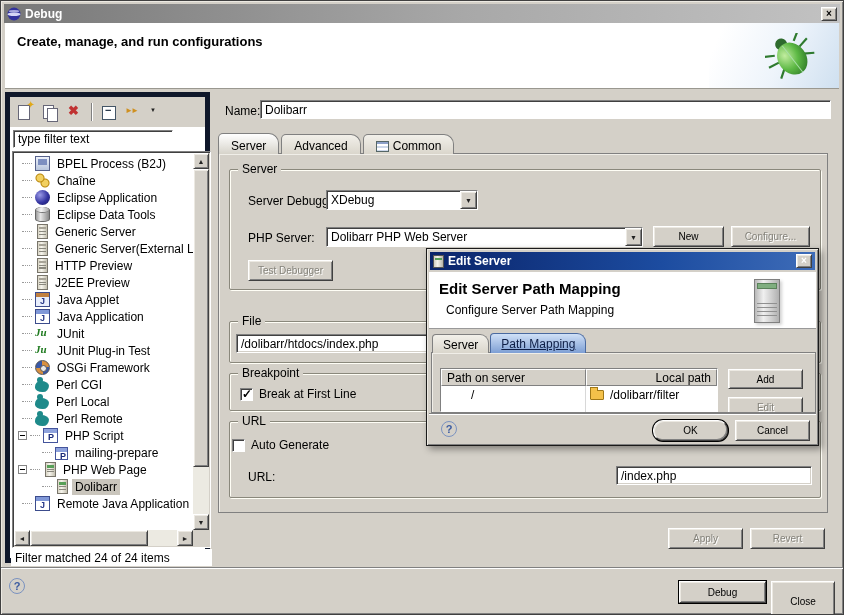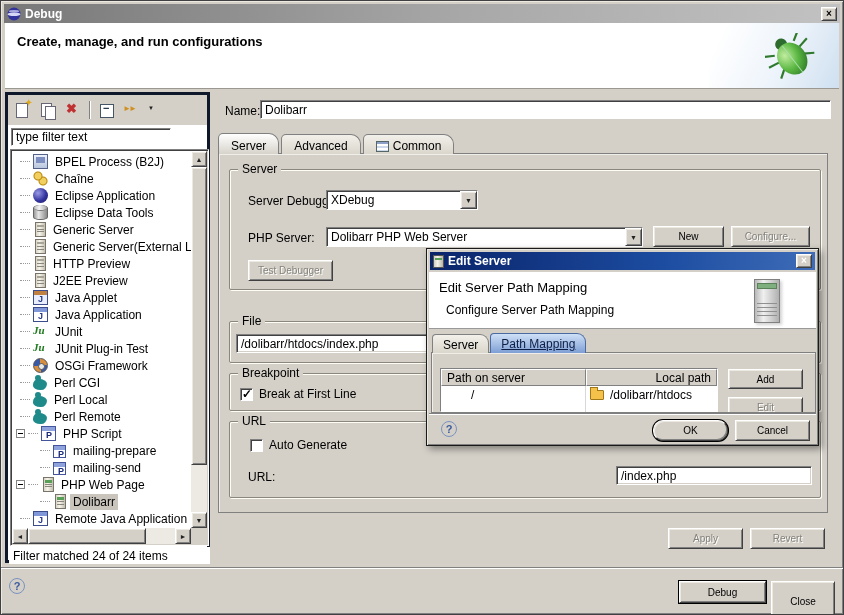--- a/index.html
+++ b/index.html
@@ -31,21 +31,21 @@
   .xbtn::after{ content:"×"; }
   .titlebar .xbtn{ margin-left:auto; }
 
   
   .banner{ position:absolute; left:4px; top:22px; right:4px; height:66px; background:#fff; border-bottom:1px solid #9a9890; }
   .banner .bugwrap{ position:absolute; right:0; top:0; width:130px; height:100%;
     background:linear-gradient(115deg, rgba(255,255,255,0) 10%, #eef4fb 55%, #cfe0f0 100%); }
   .banner .htitle{ position:absolute; left:12px; top:11px; font-weight:bold; font-size:13px; }
 
   
-  .panel{ position:absolute; left:4px; top:91px; width:205px; height:471px; border:3px solid #0f172a; background:#fff; }
+  .panel{ position:absolute; left:4px; top:91px; width:205px; height:471px; border:5px solid #0f172a; background:#fff; }
   .ptoolbar{ position:absolute; left:0; top:0; right:0; height:30px; background:#d4d0c8; display:flex; align-items:center; gap:7px; padding:0 6px; }
   .tbi{ width:18px; height:18px; position:relative; display:inline-block; }
   .tbi-new::before{ content:""; position:absolute; left:2px; top:2px; width:10px; height:13px; background:#fff; border:1px solid #667; }
   .tbi-new::after{ content:"✦"; position:absolute; right:-1px; top:-4px; color:#e0a818; font-size:10px; }
   .tbi-dup::before{ content:""; position:absolute; left:2px; top:2px; width:9px; height:12px; background:#fff; border:1px solid #667; }
   .tbi-dup::after{ content:""; position:absolute; left:6px; top:5px; width:9px; height:12px; background:#fff; border:1px solid #667; }
   .tbi-del::after{ content:"✖"; position:absolute; left:2px; top:0px; color:#c03232; font-size:13px; font-weight:bold; }
   .tbsep{ width:2px; height:18px; border-left:1px solid #808080; border-right:1px solid #fff; }
   .tbi-col::before{ content:""; position:absolute; left:2px; top:3px; width:12px; height:12px; background:#fff; border:1px solid #456; }
   .tbi-col::after{ content:"−"; position:absolute; left:5px; top:1px; font-size:11px; font-weight:bold; color:#234; }
@@ -129,21 +129,21 @@
 
   
   .dialog{ position:absolute; left:425px; top:247px; width:393px; height:198px; background:#d4d0c8;
     border:1px solid #1a1a1a; box-shadow: inset 1px 1px 0 #ece9e2, inset -1px -1px 0 #808080, 3px 3px 7px rgba(0,0,0,.4); z-index:20; }
   .dtitle{ position:absolute; left:3px; top:3px; right:3px; height:18px;
     background:linear-gradient(90deg,#0a246a,#1c4ca0 60%,#3e6cb8); display:flex; align-items:center; padding:0 3px; color:#fff; font-weight:bold; }
   .dtitle .mini{ width:11px; height:13px; background:linear-gradient(90deg,#d0ccc0,#f4f2ea 40%,#b8b4a8); border:1px solid #555; margin-right:4px; position:relative; }
   .dtitle .mini::before{ content:""; position:absolute; left:1px; right:1px; top:2px; height:2px; background:#58a058; }
   .dtitle .xbtn{ margin-left:auto; }
   .dheader{ position:absolute; left:2px; top:23px; right:2px; height:57px; background:#fff; border-bottom:1px solid #999; }
-  .dheading{ position:absolute; left:10px; top:8px; font-weight:normal; font-size:13px; }
+  .dheading{ position:absolute; left:10px; top:8px; font-weight:bold; font-size:15px; }
   .dsub{ position:absolute; left:17px; top:31px; }
   .tower{ position:absolute; right:36px; top:7px; width:26px; height:44px;
     background:linear-gradient(90deg,#b8b8b8,#f0f0f0 35%,#b0b0b0); border:1px solid #808080; box-shadow:2px 2px 3px rgba(0,0,0,.18); }
   .tower::before{ content:""; position:absolute; left:2px; top:3px; right:2px; height:4px; background:#7fae7f; border:1px solid #5a815a; }
   .tower::after{ content:""; position:absolute; left:2px; right:2px; bottom:3px; height:16px;
     background:repeating-linear-gradient(#909090 0 1px, rgba(0,0,0,0) 1px 4px); }
   .dtabs{ position:absolute; left:5px; top:84px; height:20px; display:flex; align-items:flex-end; z-index:2; }
   .dtab{ height:19px; padding:3px 10px 0; border:1px solid #808080; border-bottom:none; border-radius:4px 9px 0 0;
     background:linear-gradient(#f2f0ea,#dad6cc); margin-right:1px; }
   .dtab.active{ background:linear-gradient(180deg,#cfe0f7,#7e9fd4); border-color:#4a6aa0; height:20px; }
@@ -300,25 +300,20 @@
             <span class="exp"></span>
             <span class="stub"></span>
             <span class="ti ic-php"></span>
             <span class="tlabel">PHP Script</span>
           </div>
         <div class="trow lvl1">
             <span class="stub"></span>
             <span class="ti ic-phpf"></span>
             <span class="tlabel">mailing-prepare</span>
           </div>
-        <div class="trow lvl1">
-            <span class="stub"></span>
-            <span class="ti ic-phpf"></span>
-            <span class="tlabel">mailing-send</span>
-          </div>
         <div class="trow">
             <span class="exp"></span>
             <span class="stub"></span>
             <span class="ti ic-srvg"></span>
             <span class="tlabel">PHP Web Page</span>
           </div>
         <div class="trow lvl1">
             <span class="stub"></span>
             <span class="ti ic-srvg"></span>
             <span class="tlabel sel">Dolibarr</span>
@@ -388,21 +383,21 @@
   <div class="group" style="left:228px; top:372px; width:592px; height:38px;">
     <span class="legend">Breakpoint</span>
     <div class="checkrow" style="left:10px; top:13px;">
       <span class="cb checked"></span>
       <span>Break at First Line</span>
     </div>
   </div>
 
   <div class="group" style="left:228px; top:420px; width:592px; height:77px;">
     <span class="legend">URL</span>
-    <div class="checkrow" style="left:20px; top:16px;">
+    <div class="checkrow" style="left:2px; top:16px;">
       <span class="cb"></span>
       <span>Auto Generate</span>
     </div>
     <span class="lbl" style="left:18px; top:48px;">URL:</span>
     <input class="sunken" style="position: absolute; left: 386px; top: 44px; width: 196px; height: 19px;" value="/index.php">
   </div>
 
   <div class="btn raised disabled" style="position:absolute; left:667px; top:527px; width:75px; height:21px;">Apply</div>
   <div class="btn raised disabled" style="position:absolute; left:749px; top:527px; width:75px; height:21px;">Revert</div>
 
@@ -429,21 +424,21 @@
     <div class="dcontent">
       <div class="ptable">
         <div class="hrow">
           <span class="th c1">Path on server</span>
           <span class="th c2">Local path</span>
         </div>
         <div class="drow">
           <span class="td c1">/</span>
           <span class="td c2">
               <span class="folder"></span>
-              <span>/dolibarr/htdocs</span>
+              <span>/dolibarr/filter</span>
             </span>
         </div>
         <div class="drow">
           <span class="td c1"></span>
             <span class="td c2"></span>
         </div>
       </div>
       <div class="btn raised" style="position:absolute; left:296px; top:16px; width:75px; height:20px;">Add</div>
       <div class="btn raised disabled" style="position:absolute; left:296px; top:44px; width:75px; height:21px;">Edit</div>
     </div>

